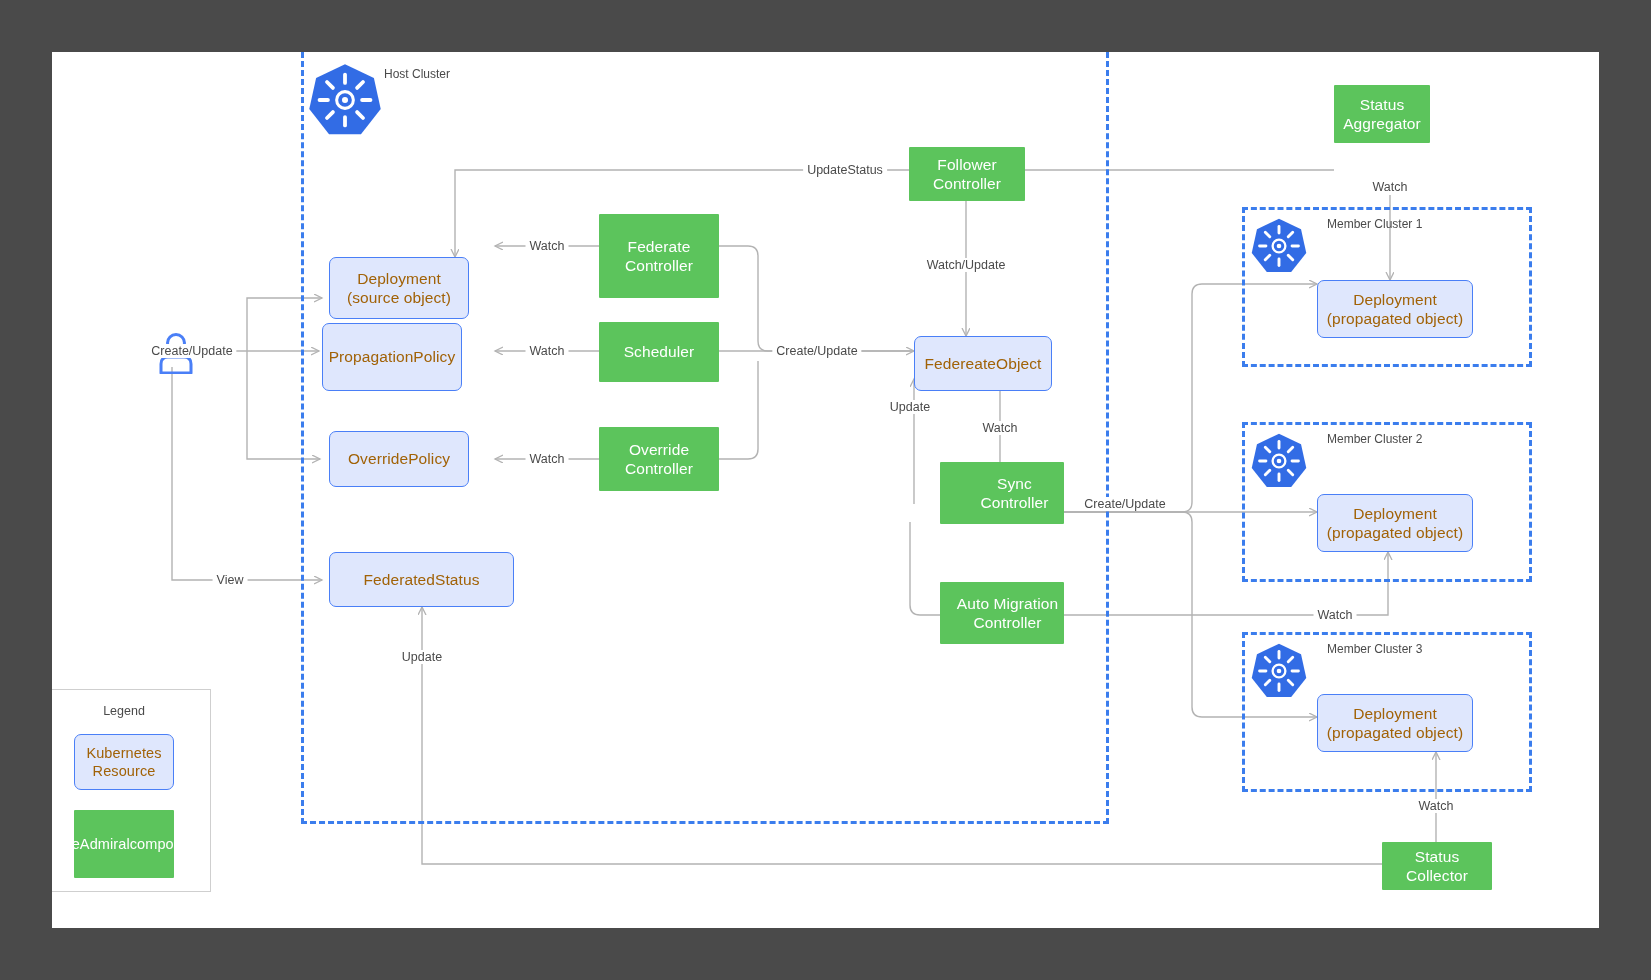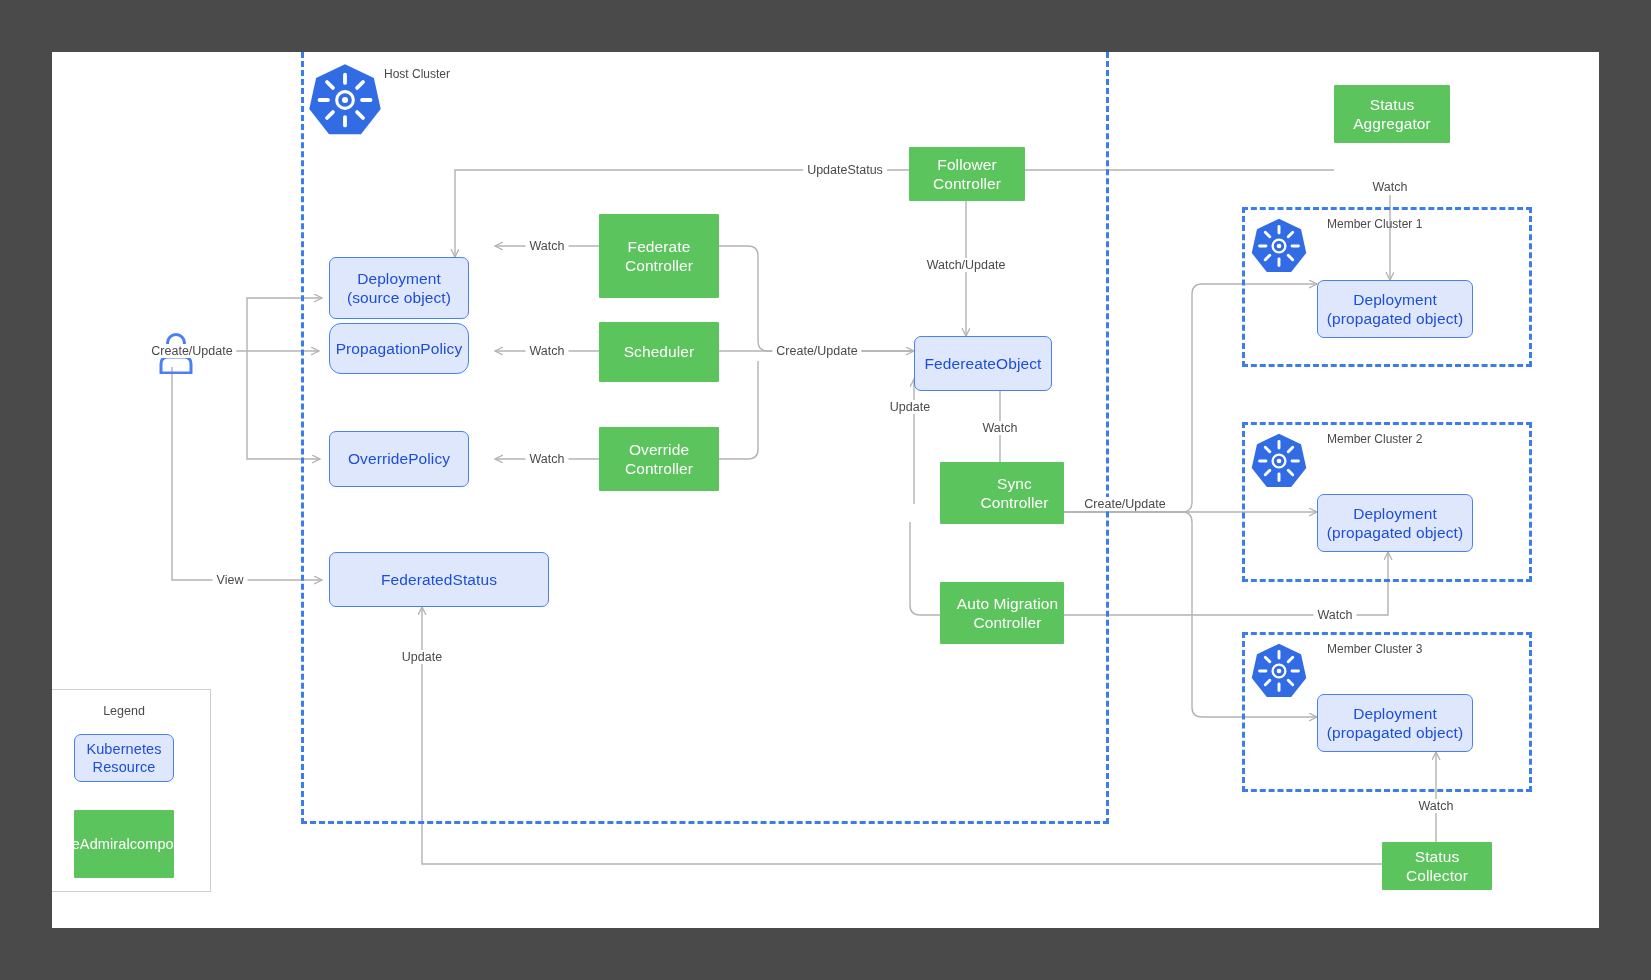--- a/index.html
+++ b/index.html
@@ -37,21 +37,21 @@
     align-items: center;
     justify-content: center;
     text-align: center;
     line-height: 1.25;
     letter-spacing: 0.1px;
   }
   .k8s-res {
     background: #dfe7fd;
     border: 1.6px solid #4a7ff7;
     border-radius: 7px;
-    color: #1d4ed8;
+    color: #a16207;
     font-size: 15.5px;
   }
   .ka-comp {
     background: #5cc45c;
     color: #ffffff;
     font-size: 15.5px;
     border-radius: 1px;
   }
   .cluster-box {
     position: absolute;
@@ -236,29 +236,29 @@
       <circle cx="20" cy="13" r="8.5" fill="none" stroke="#4a7ff7" stroke-width="3"></circle>
       <path d="M5 43 L5 34 Q5 27 12 27 L28 27 Q35 27 35 34 L35 43 Z" fill="none" stroke="#4a7ff7" stroke-width="3" stroke-linejoin="round"></path>
     </svg>
   </div>
 
   <div class="node k8s-res" style="left:277px; top:205px; width:140px; height:62px; flex-direction:column;">
     <span>Deployment</span>
     <span>(source object)</span>
   </div>
 
-  <div class="node k8s-res" style="left:277px; top:271px; width:140px; height:51px;border-radius:12px;">
+  <div class="node k8s-res" style="left:270px; top:271px; width:140px; height:68px;">
     <span>PropagationPolicy</span>
   </div>
 
   <div class="node k8s-res" style="left:277px; top:379px; width:140px; height:56px;">
     <span>OverridePolicy</span>
   </div>
 
-  <div class="node k8s-res" style="left:277px; top:500px; width:220px; height:55px;">
+  <div class="node k8s-res" style="left:277px; top:500px; width:185px; height:55px;">
     <span>FederatedStatus</span>
   </div>
 
   <div class="node k8s-res" style="left:862px; top:284px; width:138px; height:55px;">
     <span>FedereateObject</span>
   </div>
 
   <div class="node k8s-res" style="left:1265px; top:228px; width:156px; height:58px; flex-direction:column;">
     <span>Deployment</span>
     <span>(propagated object)</span>
@@ -295,21 +295,21 @@
 
   <div class="node ka-comp" style="left:888px; top:410px; width:124px; height:62px;padding-left:25px;">
     <span>Sync Controller</span>
   </div>
 
   <div class="node ka-comp" style="left:888px; top:530px; width:124px; height:62px; flex-direction:column;padding-left:11px;">
     <span>Auto Migration</span>
     <span>Controller</span>
   </div>
 
-  <div class="node ka-comp" style="left:1282px; top:33px; width:116px; height:58px; flex-direction:column;">
+  <div class="node ka-comp" style="left:1282px; top:33px; width:96px; height:58px; flex-direction:column;">
     <span>Status</span>
     <span>Aggregator</span>
   </div>
 
   <div class="node ka-comp" style="left:1330px; top:790px; width:110px; height:48px;">
     <span>Status Collector</span>
   </div>
 
   <div class="edge-label" style="left:140px; top:299px;">Create/Update</div>
   <div class="edge-label" style="left:178px; top:528px;">View</div>
@@ -323,21 +323,21 @@
   <div class="edge-label" style="left:948px; top:376px;">Watch</div>
   <div class="edge-label" style="left:1073px; top:452px;">Create/Update</div>
   <div class="edge-label" style="left:1338px; top:135px;">Watch</div>
   <div class="edge-label" style="left:1283px; top:563px;">Watch</div>
   <div class="edge-label" style="left:1384px; top:754px;">Watch</div>
   <div class="edge-label" style="left:370px; top:605px;">Update</div>
 
   <div class="legend-box" style="left:-14px; top:637px; width:173px; height:203px;"></div>
   <div class="legend-title" style="left:72px; top:652px;">Legend</div>
 
-  <div class="node k8s-res" style="left:22px; top:682px; width:100px; height:48px; flex-direction:column; font-size:14.5px;">
+  <div class="node k8s-res" style="left:22px; top:682px; width:100px; height:56px; flex-direction:column; font-size:14.5px;">
     <span>Kubernetes</span>
     <span>Resource</span>
   </div>
 
   <div class="node ka-comp" style="left:22px; top:758px; width:100px; height:68px; font-size:14.5px;">
     <span>KubeAdmiral</span>
     <span>component</span>
   </div>
 
 </div>

